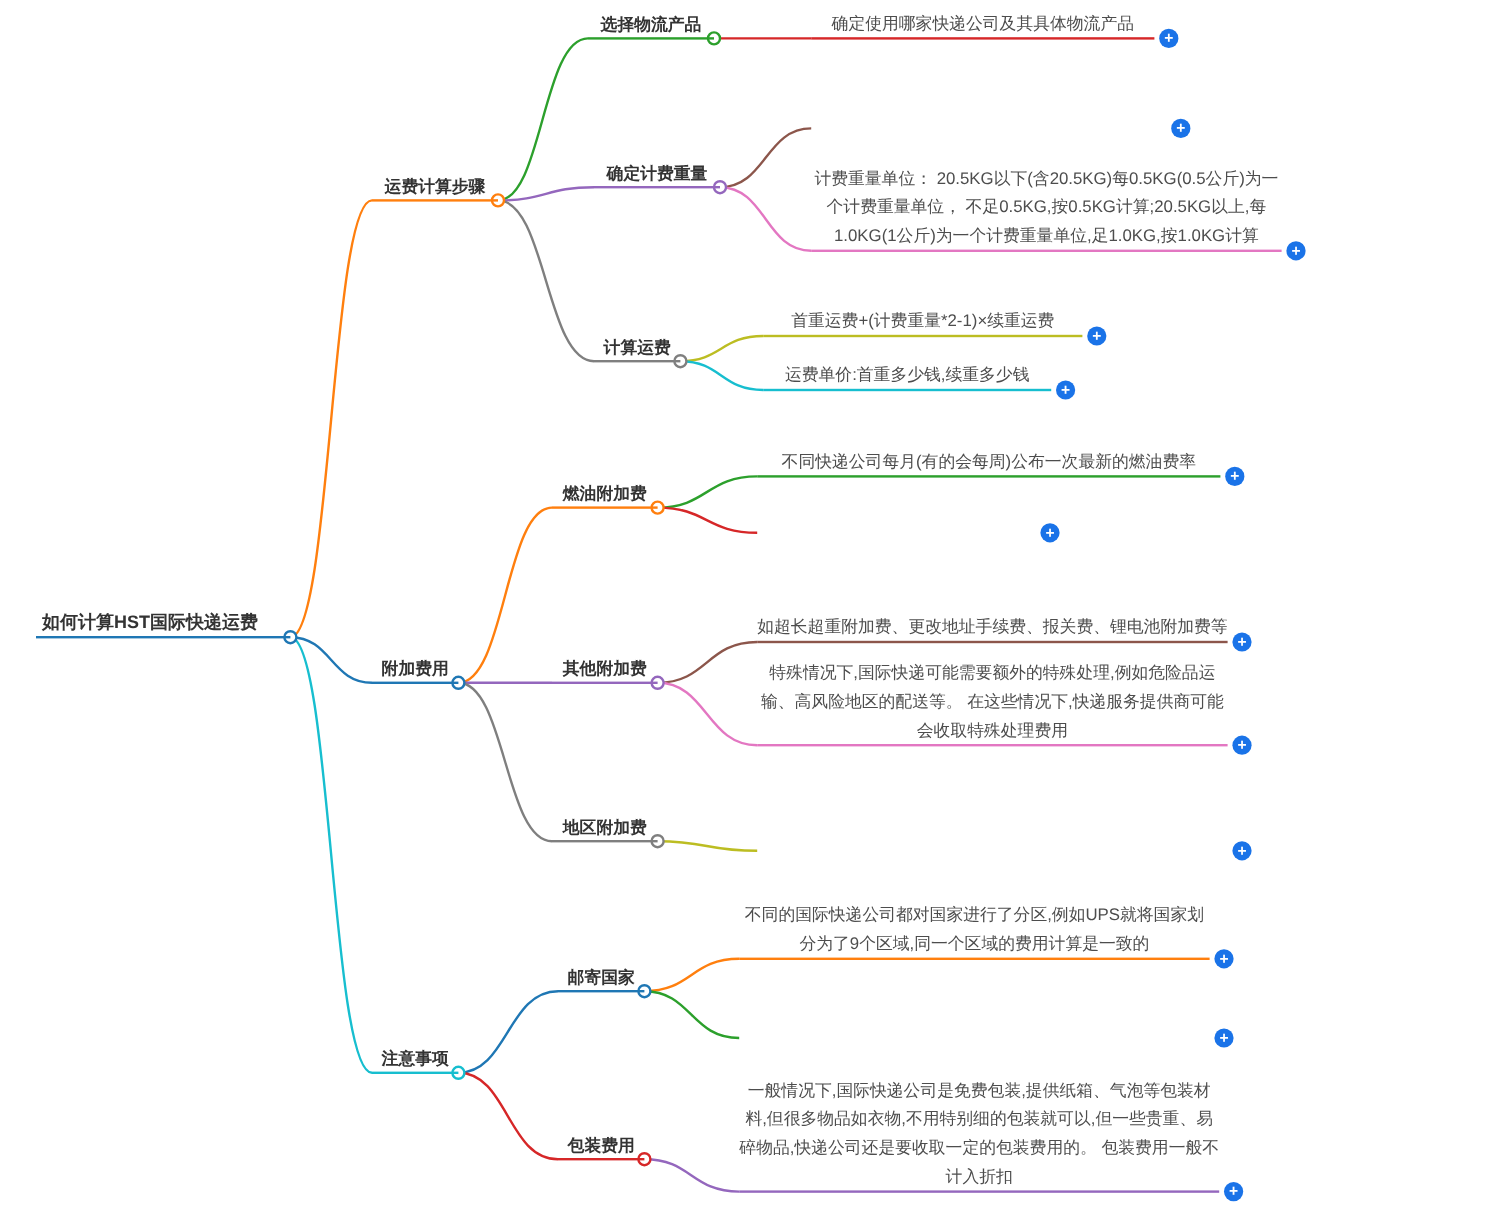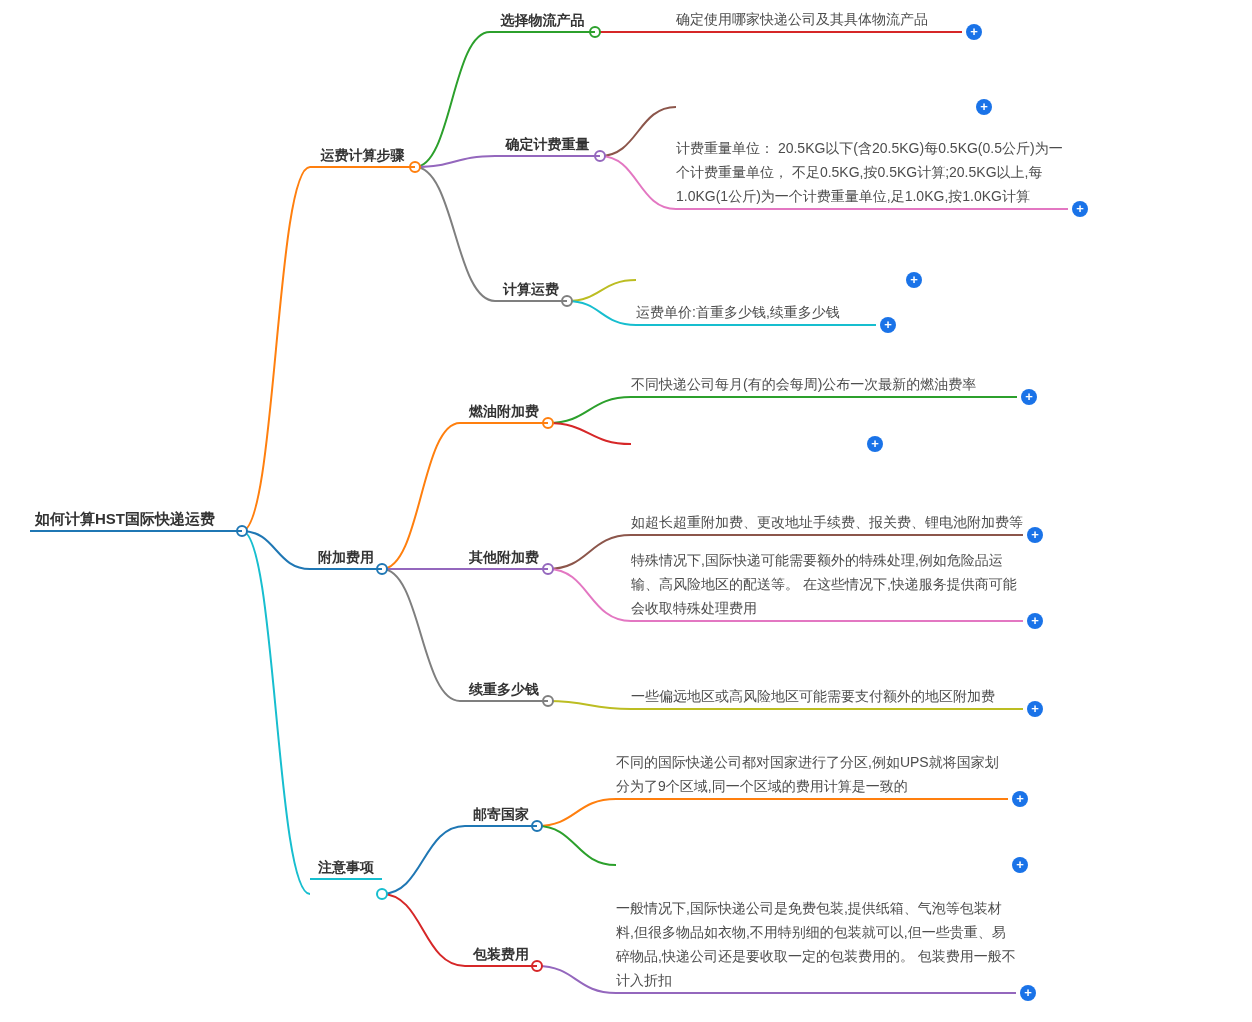--- a/index.html
+++ b/index.html
@@ -6,21 +6,21 @@
   html,body{background:#fff}
   body{font-family:"Liberation Sans","DejaVu Sans",sans-serif}
   .canvas{position:relative;width:1252px;height:1022px;background:#fff;overflow:hidden}
   svg.links{position:absolute;inset:0;width:1252px;height:1022px}
   .link{fill:none;stroke-width:2px}
   .dot{fill:#ffffff;stroke-width:2px;cursor:pointer}
   .node{position:absolute;border-bottom:2px solid var(--c);color:#4d4d4d;
         font-size:14px;line-height:24px;cursor:default}
   .branch{font-weight:bold;color:#333;text-align:center;line-height:22px;cursor:pointer}
   .root{font-size:15px;text-align:left;padding-left:5px}
-  .leaf{text-align:left}
+  .leaf{text-align:center}
   .c-blue{--c:#1f77b4}
   .c-orange{--c:#ff7f0e}
   .c-green{--c:#2ca02c}
   .c-red{--c:#d62728}
   .c-purple{--c:#9467bd}
   .c-brown{--c:#8c564b}
   .c-pink{--c:#e377c2}
   .c-gray{--c:#7f7f7f}
   .c-olive{--c:#bcbd22}
   .c-cyan{--c:#17becf}
@@ -74,41 +74,41 @@
     <circle class="dot" cx="548" cy="701" r="5" stroke="#7f7f7f"></circle>
     <circle class="dot" cx="382" cy="894" r="5" stroke="#17becf"></circle>
     <circle class="dot" cx="537" cy="826" r="5" stroke="#1f77b4"></circle>
     <circle class="dot" cx="537" cy="966" r="5" stroke="#d62728"></circle>
   </svg>
 
   <div class="node branch root c-blue" style="left:30px;bottom:490px;width:212px">如何计算HST国际快递运费</div>
 
   <div class="node branch c-orange" style="left:310px;bottom:854px;width:105px">运费计算步骤</div>
   <div class="node branch c-blue" style="left:310px;bottom:452px;width:72px">附加费用</div>
-  <div class="node branch c-cyan" style="left:310px;bottom:142px;width:72px">注意事项</div>
+  <div class="node branch c-cyan" style="left:310px;bottom:127px;width:72px">注意事项</div>
 
   <div class="node branch c-green" style="left:490px;bottom:989px;width:105px">选择物流产品</div>
   <div class="node branch c-purple" style="left:495px;bottom:865px;width:105px">确定计费重量</div>
   <div class="node branch c-gray" style="left:495px;bottom:720px;width:72px">计算运费</div>
 
   <div class="node branch c-orange" style="left:460px;bottom:598px;width:88px">燃油附加费</div>
   <div class="node branch c-purple" style="left:460px;bottom:452px;width:88px">其他附加费</div>
-  <div class="node branch c-gray" style="left:460px;bottom:320px;width:88px">续重多少钱</div>
+  <div class="node branch c-gray" style="left:460px;bottom:320px;width:88px">地区附加费</div>
 
   <div class="node branch c-blue" style="left:465px;bottom:195px;width:72px">邮寄国家</div>
   <div class="node branch c-red" style="left:465px;bottom:55px;width:72px">包装费用</div>
 
   <div class="node leaf c-red" style="left:676px;bottom:989px;width:286px">确定使用哪家快递公司及其具体物流产品</div>
   <div class="node leaf c-pink" style="left:676px;bottom:812px;width:392px">计费重量单位： 20.5KG以下(含20.5KG)每0.5KG(0.5公斤)为一个计费重量单位， 不足0.5KG,按0.5KG计算;20.5KG以上,每1.0KG(1公斤)为一个计费重量单位,足1.0KG,按1.0KG计算</div>
+  <div class="node leaf c-olive" style="left:636px;bottom:741px;width:266px">首重运费+(计费重量*2-1)×续重运费</div>
   <div class="node leaf c-cyan" style="left:636px;bottom:696px;width:240px">运费单价:首重多少钱,续重多少钱</div>
 
   <div class="node leaf c-green" style="left:631px;bottom:624px;width:386px">不同快递公司每月(有的会每周)公布一次最新的燃油费率</div>
   <div class="node leaf c-pink" style="left:631px;bottom:400px;width:392px">特殊情况下,国际快递可能需要额外的特殊处理,例如危险品运输、高风险地区的配送等。 在这些情况下,快递服务提供商可能会收取特殊处理费用</div>
   <div class="node leaf c-brown" style="left:631px;bottom:486px;width:392px">如超长超重附加费、更改地址手续费、报关费、锂电池附加费等</div>
-  <div class="node leaf c-olive" style="left:631px;bottom:312px;width:392px">一些偏远地区或高风险地区可能需要支付额外的地区附加费</div>
 
   <div class="node leaf c-orange" style="left:616px;bottom:222px;width:392px">不同的国际快递公司都对国家进行了分区,例如UPS就将国家划分为了9个区域,同一个区域的费用计算是一致的</div>
   <div class="node leaf c-purple" style="left:616px;bottom:28px;width:400px">一般情况下,国际快递公司是免费包装,提供纸箱、气泡等包装材料,但很多物品如衣物,不用特别细的包装就可以,但一些贵重、易碎物品,快递公司还是要收取一定的包装费用的。 包装费用一般不计入折扣</div>
 
   <div class="plus" style="left:966px;top:24px">+</div>
   <div class="plus" style="left:976px;top:99px">+</div>
   <div class="plus" style="left:1072px;top:201px">+</div>
   <div class="plus" style="left:906px;top:272px">+</div>
   <div class="plus" style="left:880px;top:317px">+</div>
   <div class="plus" style="left:1021px;top:389px">+</div>

